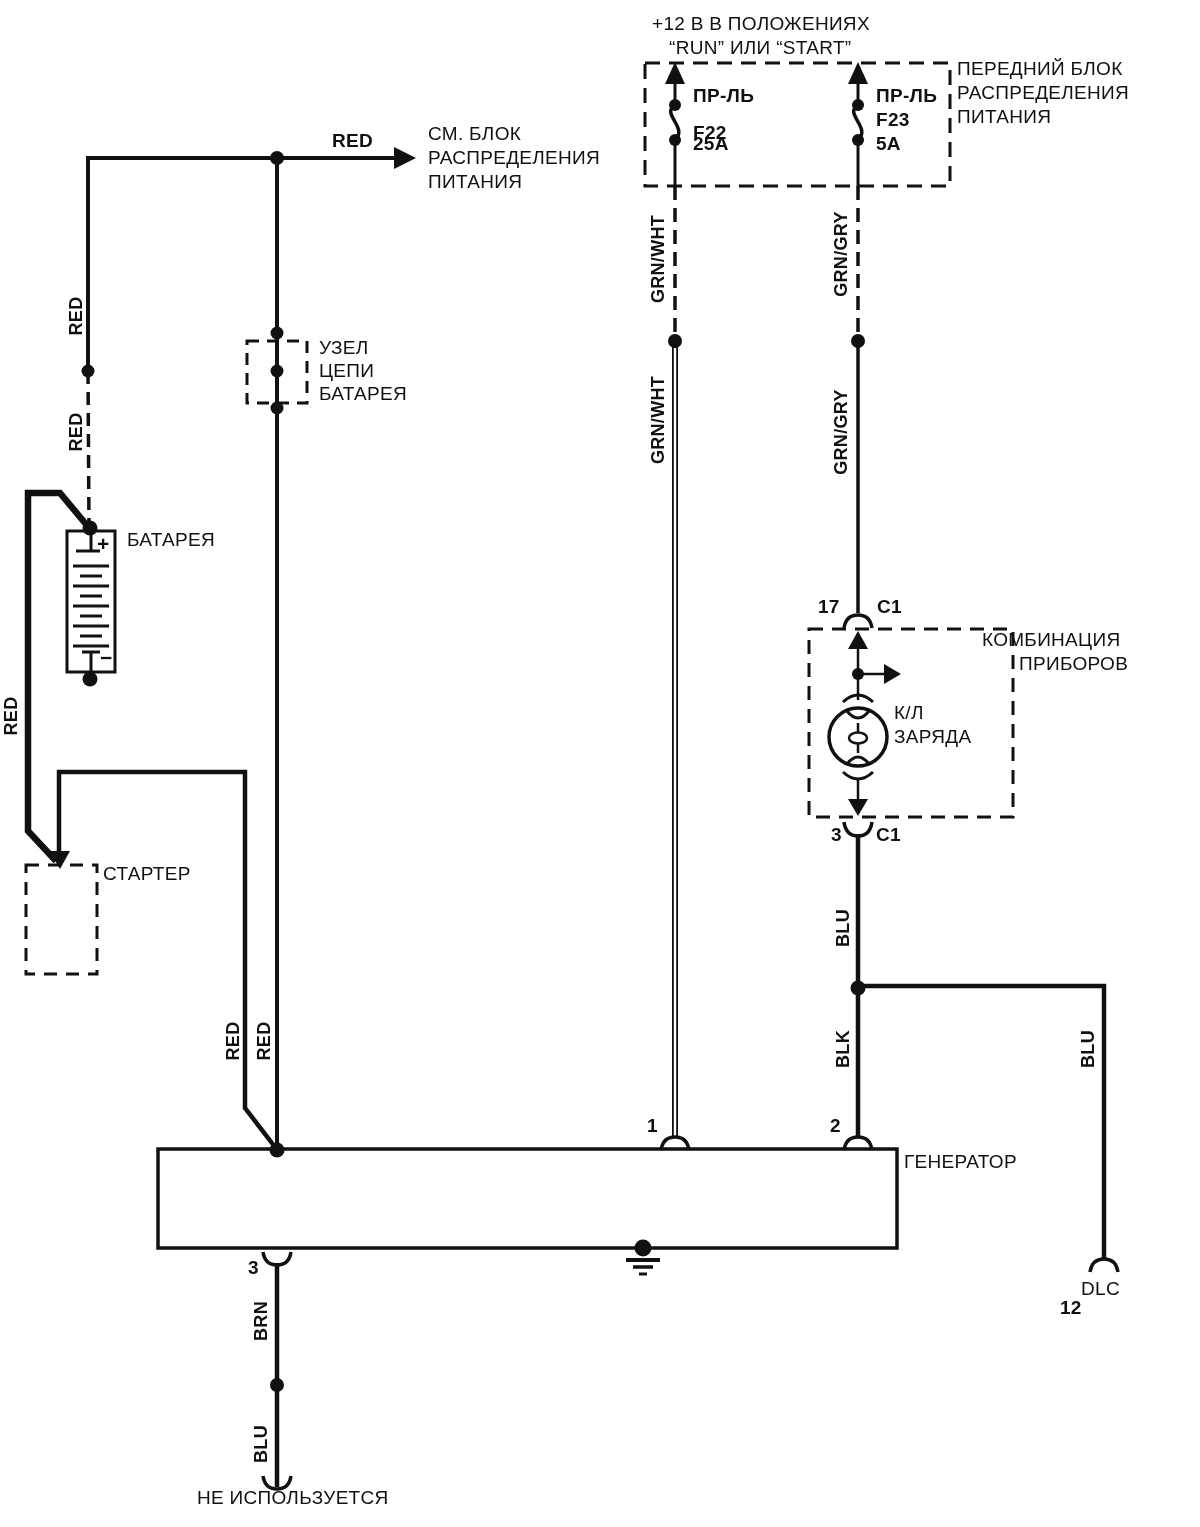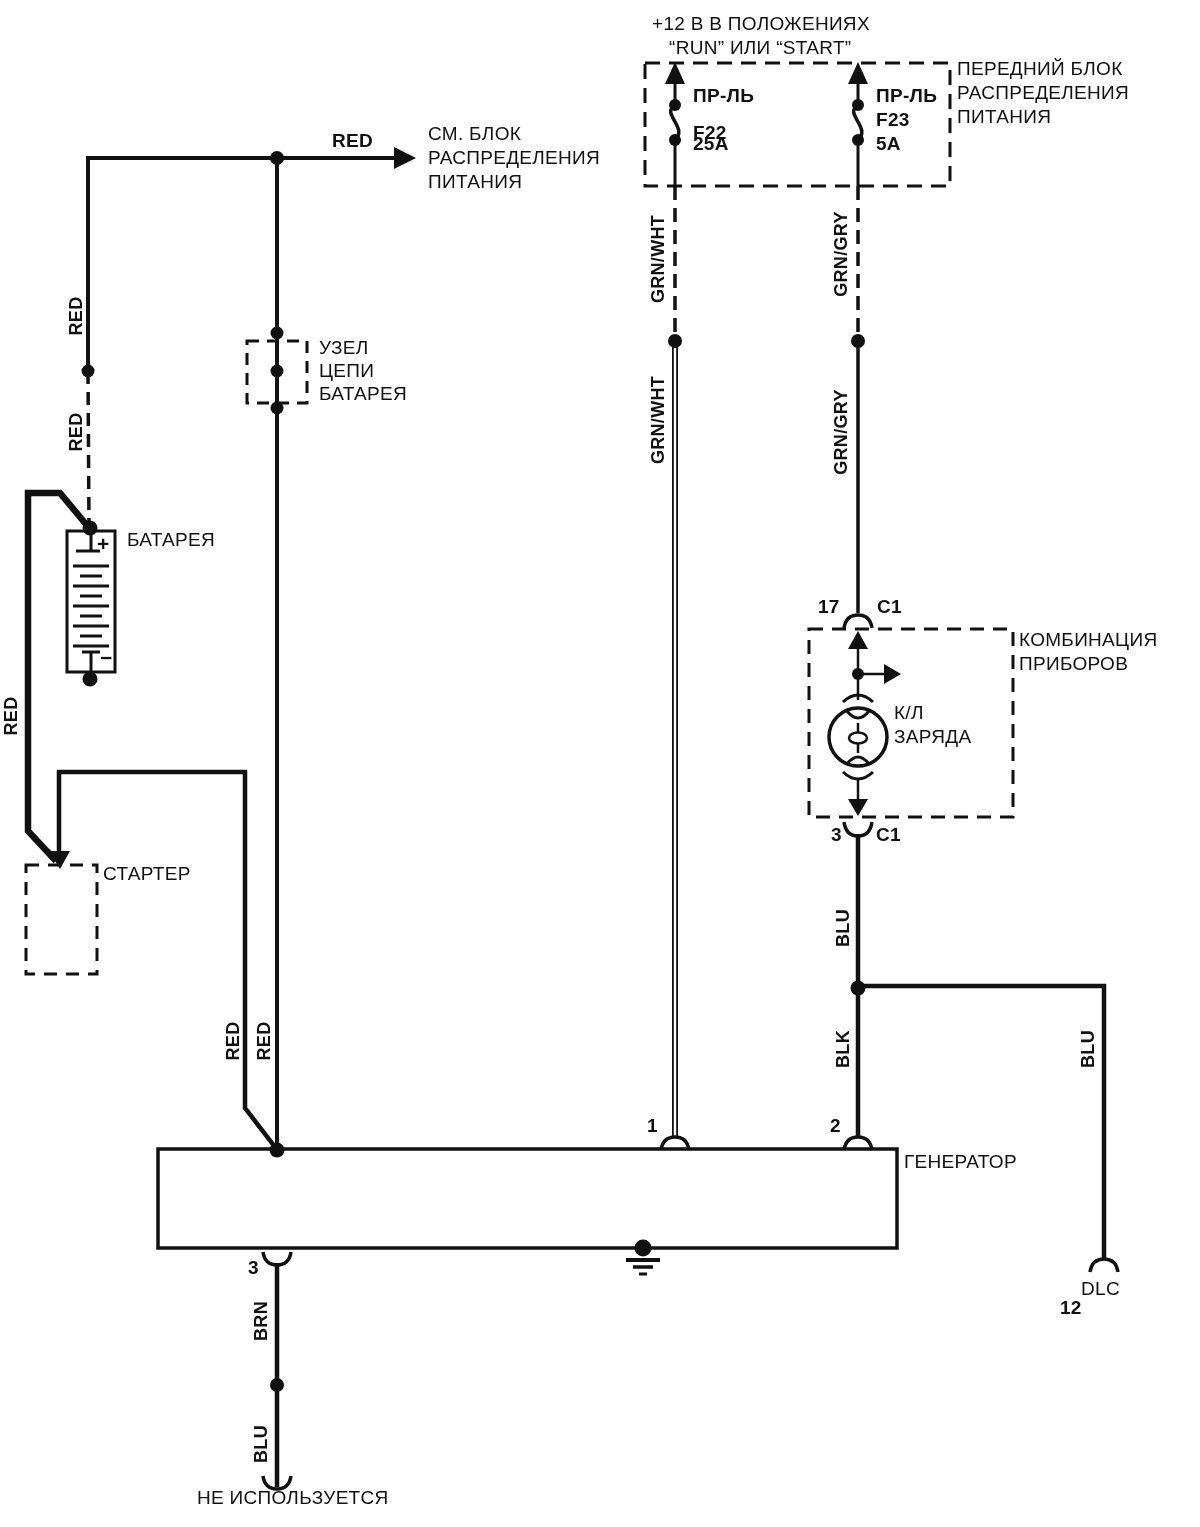--- a/index.html
+++ b/index.html
@@ -178,21 +178,21 @@
 
   <div class="lbl" style="left:127px;top:528px">БАТАРЕЯ</div>
   <div class="big" style="position:absolute;left:97px;top:532px">+</div>
   <div class="big" style="position:absolute;left:100px;top:646px">−</div>
 
   <div class="lbl" style="left:103px;top:862px">СТАРТЕР</div>
 
   <div class="lbl b" style="left:818px;top:595px">17</div>
   <div class="lbl b" style="left:877px;top:595px">C1</div>
 
-  <div class="lbl" style="left:1019px;top:628px">КОМБИНАЦИЯ</div>
+  <div class="lbl" style="left:982px;top:628px">КОМБИНАЦИЯ</div>
   <div class="lbl" style="left:1019px;top:652px">ПРИБОРОВ</div>
   <div class="lbl" style="left:894px;top:701px">К/Л</div>
   <div class="lbl" style="left:894px;top:725px">ЗАРЯДА</div>
 
   <div class="lbl b" style="left:831px;top:823px">3</div>
   <div class="lbl b" style="left:876px;top:823px">C1</div>
 
   <div class="lbl" style="left:904px;top:1150px">ГЕНЕРАТОР</div>
   <div class="lbl b" style="left:647px;top:1114px">1</div>
   <div class="lbl b" style="left:830px;top:1114px">2</div>

